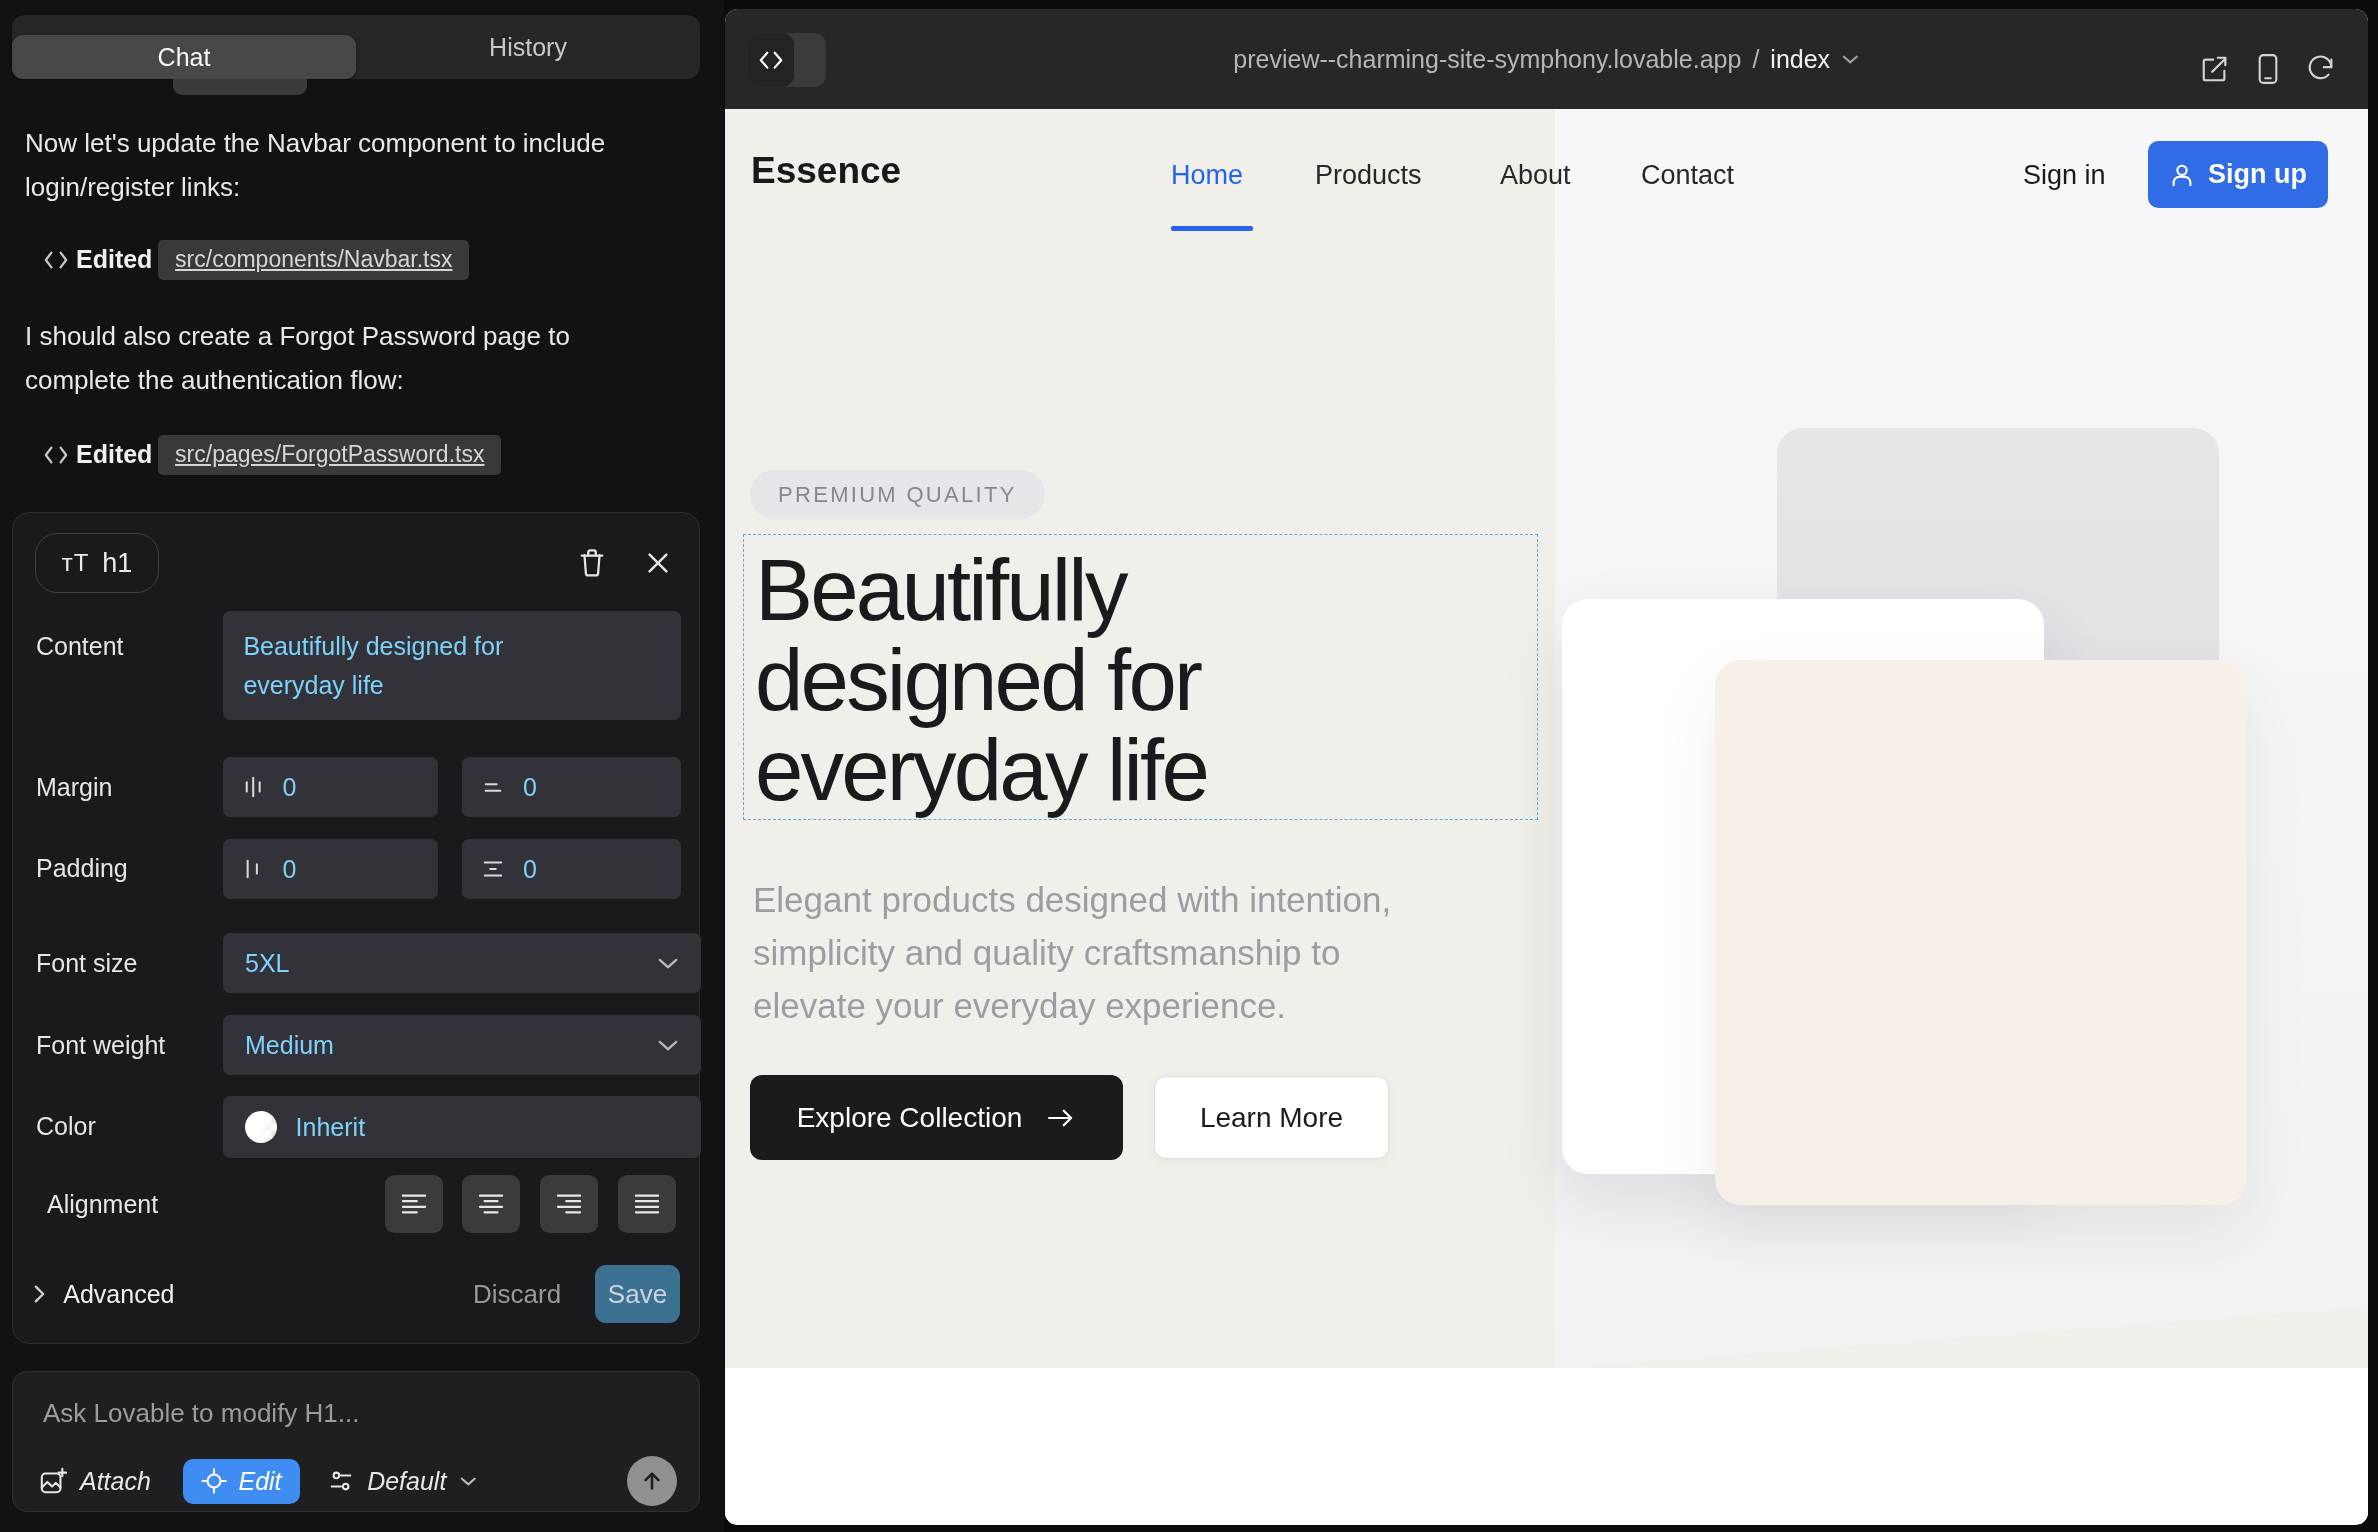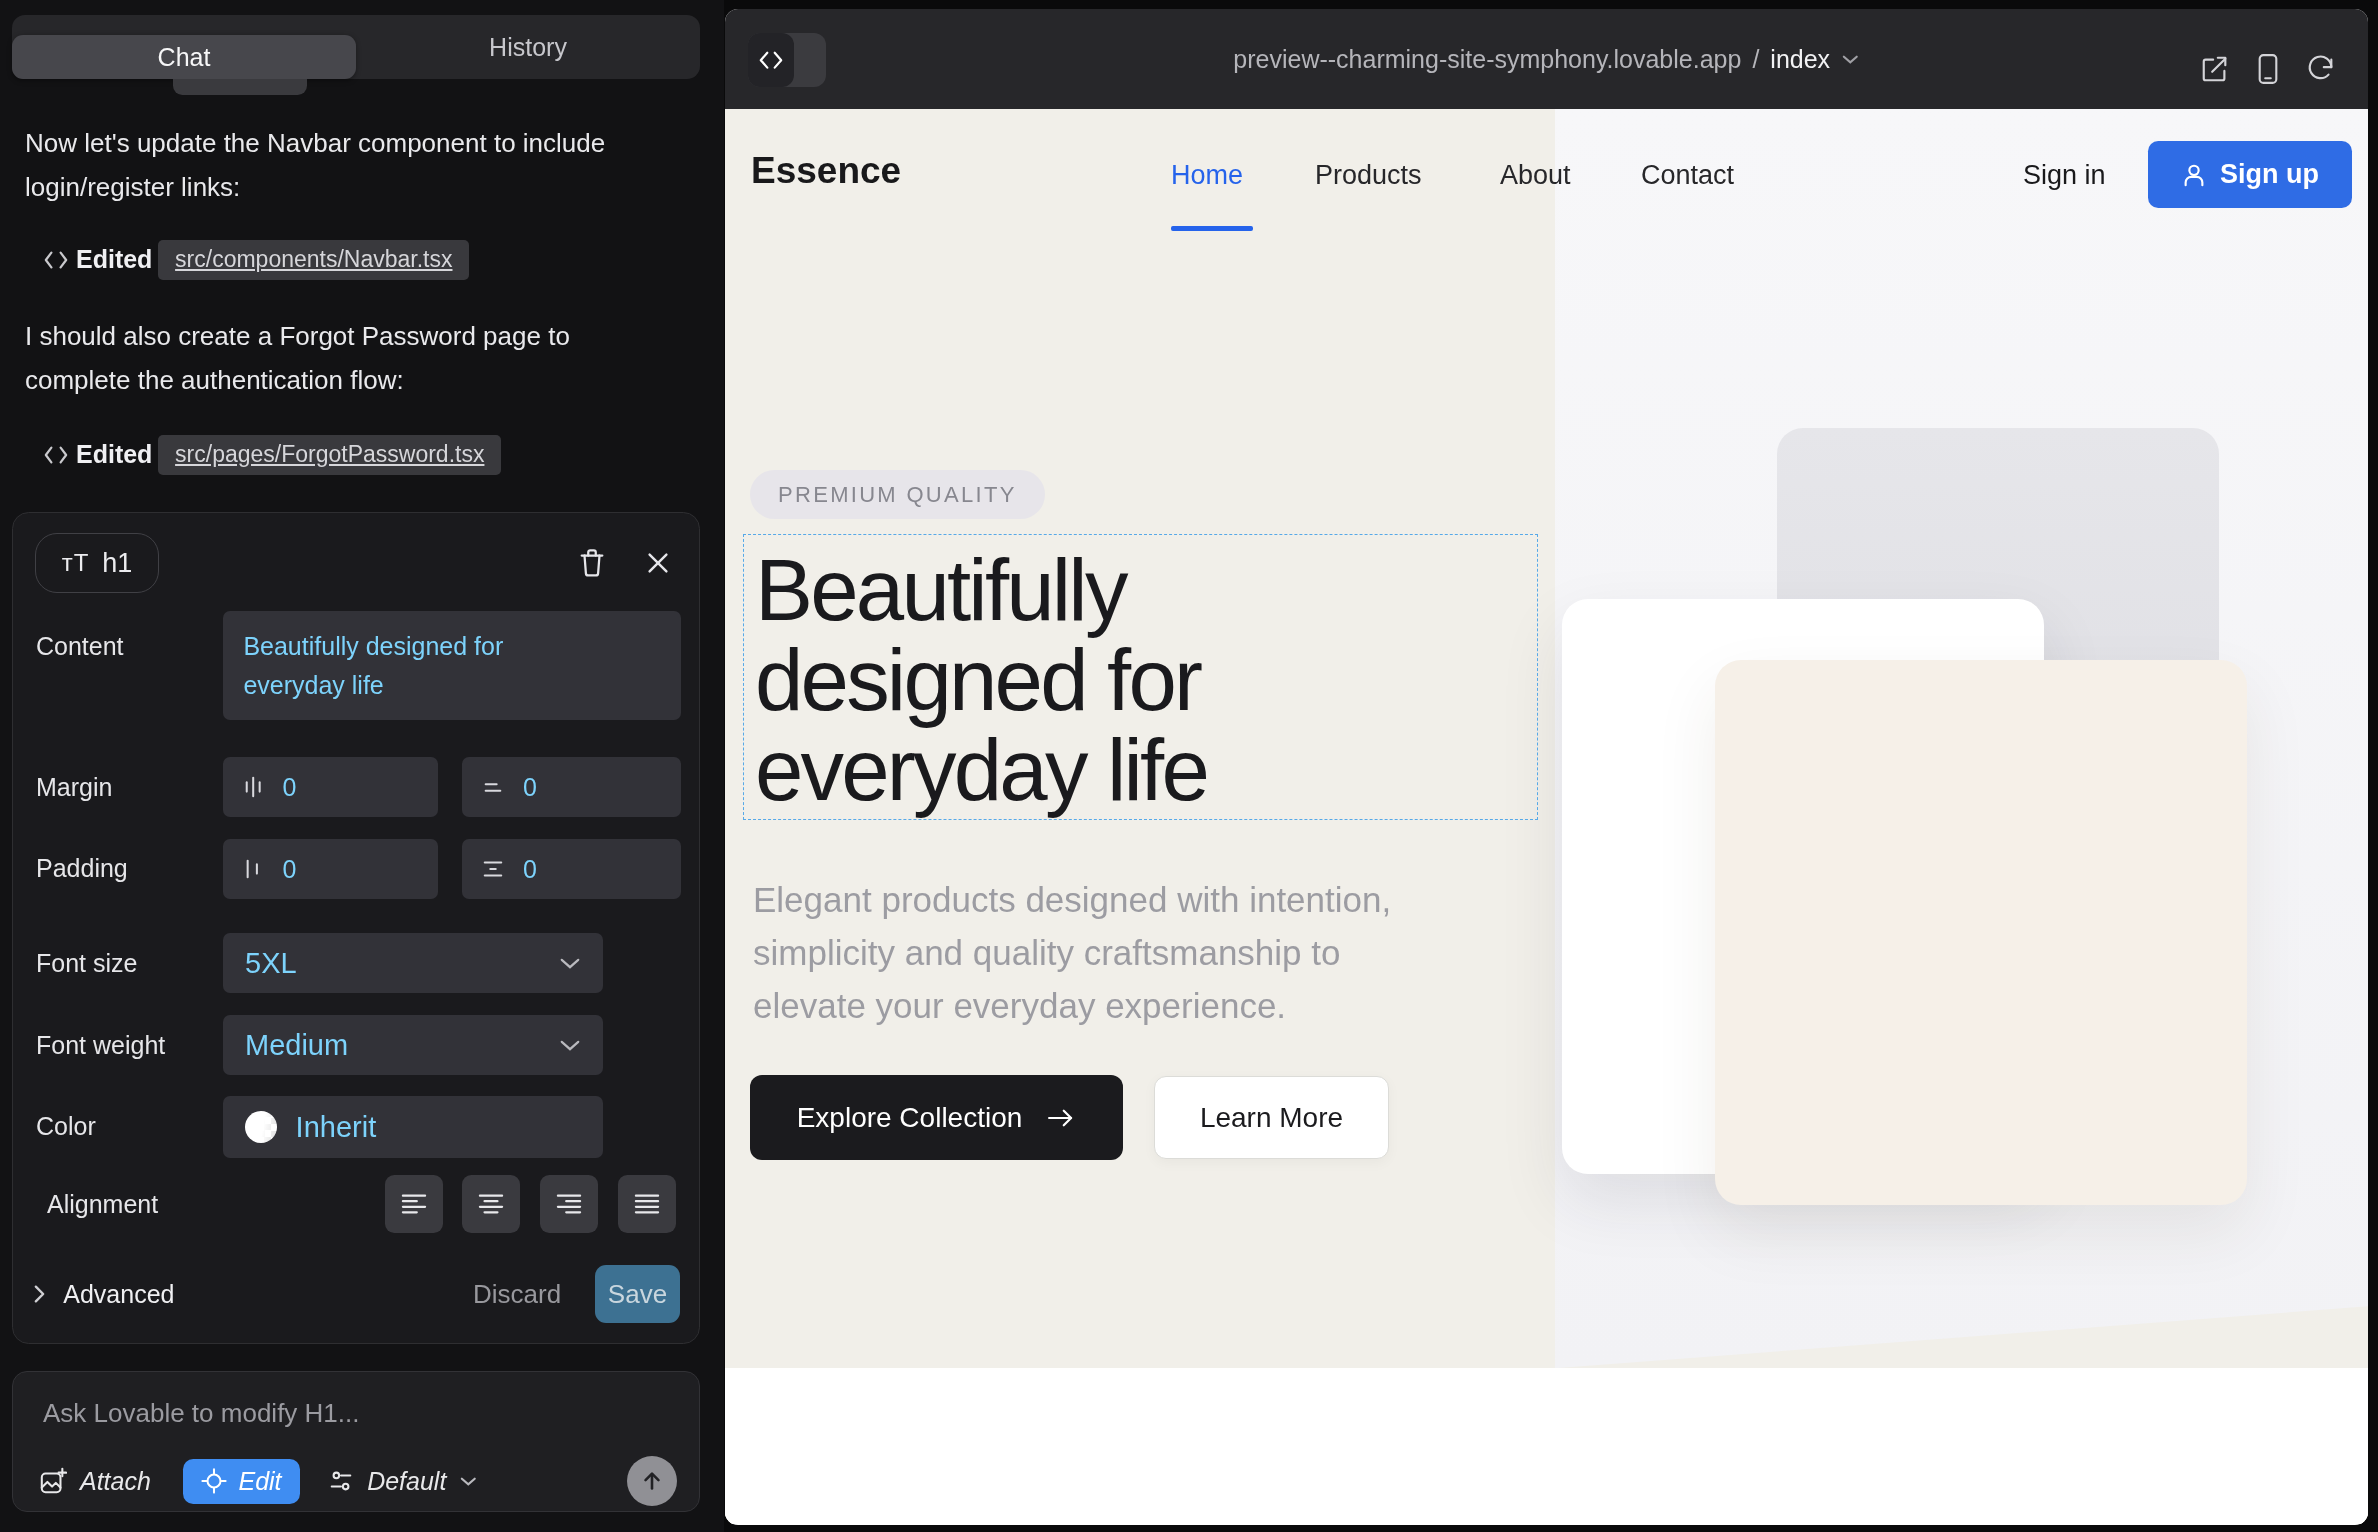--- a/index.html
+++ b/index.html
@@ -33,21 +33,21 @@
   #close-btn{left:623px;}
   .row-label{left:23px;font-size:25px;font-weight:400;color:#e6e6e9;}
   .field{background:#323238;border-radius:7px;box-sizing:border-box;color:#7dd3fc;}
   #content-field{left:210px;top:98px;width:458px;height:109px;padding:16px 20.4px;font-size:25px;line-height:39px;}
   #content-field .val{display:block;max-width:334px;}
   .mini-field{height:60px;display:flex;align-items:center;gap:18.6px;padding:0 20.4px;font-size:25px;}
   #margin-x{left:210px;top:244px;width:215px;}
   #margin-y{left:449px;top:244px;width:219px;}
   #padding-x{left:210px;top:326px;width:215px;}
   #padding-y{left:449px;top:326px;width:219px;}
-  .select-field{left:210px;width:380px;height:60px;display:flex;align-items:center;padding:0 22px;font-size:29px;}
+  .select-field{left:210px;width:478px;height:60px;display:flex;align-items:center;padding:0 22px;font-size:25px;}
   .select-field .chev{margin-left:auto;color:#b9b9be;}
   #font-size-field{top:420px;}
   #font-weight-field{top:502px;}
   #color-field{top:583px;height:62px;}
   .swatch{width:32px;height:32px;border-radius:50%;margin-right:18.6px;
     background:linear-gradient(100deg,#ffffff 0 55%,rgba(255,255,255,.15) 100%),
                repeating-conic-gradient(#d8d8d8 0% 25%, #ffffff 0% 50%);
     background-size:auto,13px 13px;}
   .align-btn{top:662px;width:58px;height:58px;background:#3a3a3f;border-radius:9.3px;display:flex;align-items:center;justify-content:center;color:#e8e8eb;cursor:pointer;}
   #align-left{left:372px;} #align-center{left:449px;} #align-right{left:527px;} #align-justify{left:605px;}
@@ -86,21 +86,21 @@
   #deco-cream{left:990px;top:551px;width:532px;height:545px;border-radius:26px;background:#f6f0e8;box-shadow:0 28px 65px rgba(60,50,30,.08);}
   #white-section{left:0;top:1259px;width:1643px;height:157px;background:#ffffff;}
 
   
   #site-logo{left:26px;top:41px;font-size:37px;font-weight:700;color:#19191b;}
   .nav-link{top:51px;font-size:27px;color:#27272a;cursor:pointer;}
   #nav-home{left:446px;color:#2563eb;}
   #nav-products{left:590px;} #nav-about{left:775px;} #nav-contact{left:916px;}
   #nav-home-underline{left:446px;top:117px;width:82px;height:4.6px;background:#2563eb;border-radius:1.9px;}
   #sign-in-btn{left:1298px;top:51px;font-size:27px;color:#19191b;cursor:pointer;}
-  #sign-up-btn{left:1423px;top:32px;width:204px;height:67px;background:#2f6ce5;border-radius:10.2px;display:flex;align-items:center;justify-content:center;gap:13px;color:#fff;font-size:27px;font-weight:600;cursor:pointer;}
+  #sign-up-btn{left:1423px;top:32px;width:180px;height:67px;background:#2f6ce5;border-radius:10.2px;display:flex;align-items:center;justify-content:center;gap:13px;color:#fff;font-size:27px;font-weight:600;cursor:pointer;}
 
   
   #hero-badge{left:25px;top:361px;height:49px;padding:0 28px;background:#e7e5ea;border-radius:927px;display:flex;align-items:center;font-size:22px;letter-spacing:2.3px;color:#87878f;font-weight:500;}
   #h1-selection{left:17.6px;top:425px;width:795px;height:286px;border:1.9px dashed #57a9e8;box-sizing:border-box;}
   #hero-h1{left:30px;top:436px;font-size:87px;line-height:90px;font-weight:500;letter-spacing:-2.8px;color:#1a1a1d;}
   #hero-paragraph{left:28px;top:764px;font-size:35px;line-height:53px;color:#9c9ca2;}
   #cta-primary{left:25px;top:966px;width:373px;height:85px;background:#1b1b1e;border-radius:12px;display:flex;align-items:center;justify-content:center;gap:24px;color:#fff;font-size:28px;cursor:pointer;}
   #cta-secondary{left:429px;top:967px;width:235px;height:83px;background:#ffffff;border:1.4px solid #dcdcd8;border-radius:12px;box-sizing:border-box;display:flex;align-items:center;justify-content:center;color:#1b1b1e;font-size:28px;cursor:pointer;box-shadow:0 3.7px 13px rgba(0,0,0,.04);}
 </style>
 </head>

